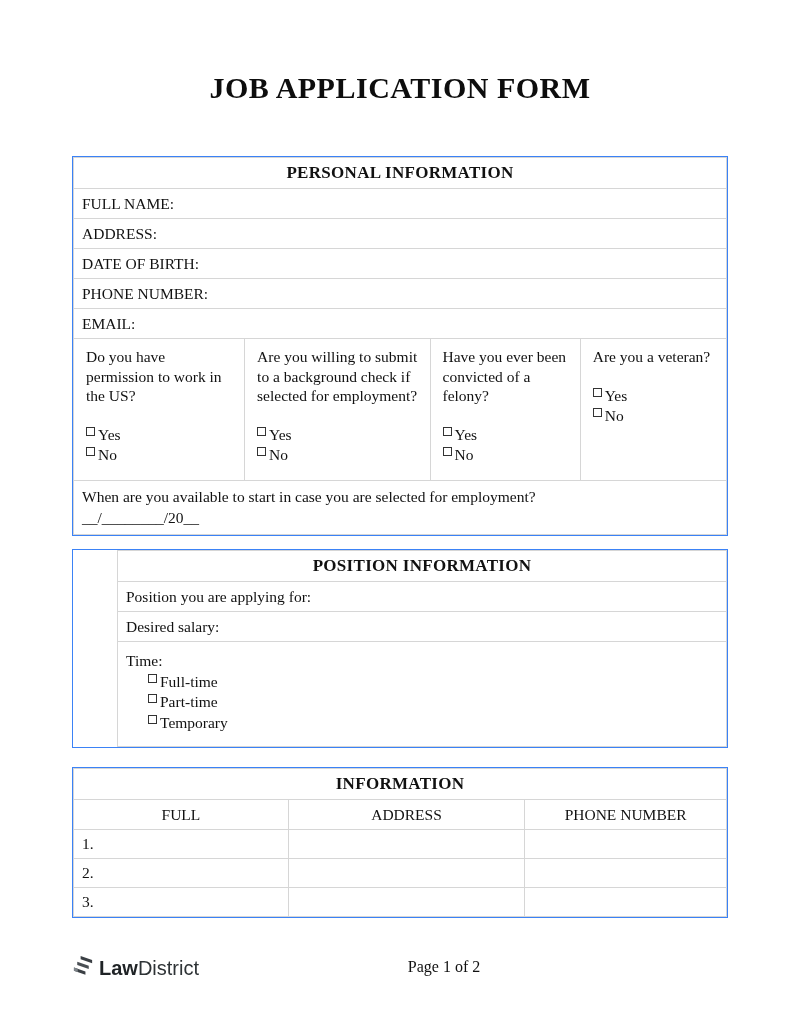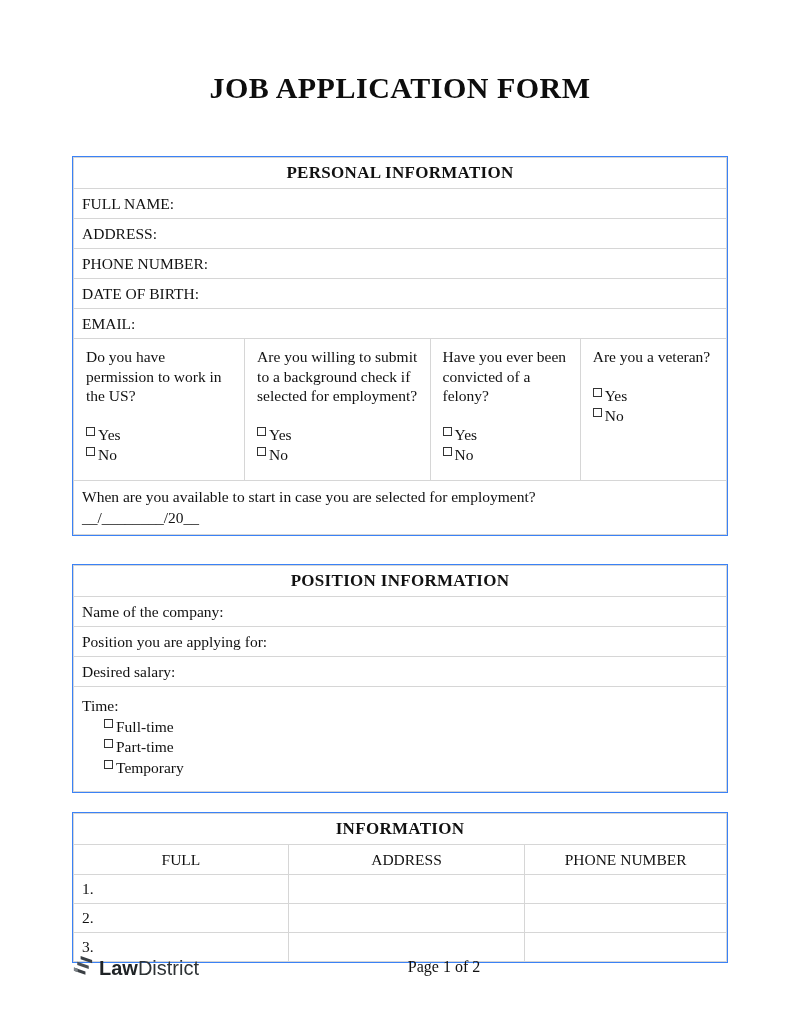--- a/index.html
+++ b/index.html
@@ -21,21 +21,21 @@
     line-height: 30px;
     font-weight: bold;
     color: #0d0d0d;
     letter-spacing: 0.5px;
   }
   .tbl-wrap {
     margin: 0 72px;
     border: 1px solid #3b82f6;
   }
   .tbl-wrap.t1 { margin-top: 53px; }
-  .tbl-wrap.t2 { margin-top: 28px; }
+  .tbl-wrap.t2 { margin-top: 13px; padding-left: 44px; }
   .tbl-wrap.t3 { margin-top: 19px; }
   table {
     width: 100%;
     border-collapse: collapse;
     table-layout: fixed;
     font-size: 15.5px;
   }
   td, th {
     border: 1px solid #d6d6d6;
     padding: 0 8px;
@@ -140,24 +140,24 @@
           <tr class="section-header">
         <td colspan="4">PERSONAL INFORMATION</td>
       </tr>
       <tr class="field-row">
         <td colspan="4"><span>FULL NAME:</span></td>
       </tr>
       <tr class="field-row">
         <td colspan="4"><span>ADDRESS:</span></td>
       </tr>
       <tr class="field-row">
+        <td colspan="4"><span>DATE OF BIRTH:</span></td>
+      </tr>
+      <tr class="field-row">
         <td colspan="4"><span>PHONE NUMBER:</span></td>
-      </tr>
-      <tr class="field-row">
-        <td colspan="4"><span>DATE OF BIRTH:</span></td>
       </tr>
       <tr class="field-row">
         <td colspan="4"><span>EMAIL:</span></td>
       </tr>
       <tr>
         <td class="q-cell">
           <div>Do you have permission to work in the US?</div>
           <div class="q-options">
             <div class="opt"><span class="cb"></span><span>Yes</span></div>
             <div class="opt"><span class="cb"></span><span>No</span></div>
@@ -193,23 +193,20 @@
       </tr>
     </tbody>
       </table>
   </div>
 
   <div class="tbl-wrap t2">
     <table>
       <tbody>
           <tr class="section-header">
         <td>POSITION INFORMATION</td>
-      </tr>
-      <tr class="field-row">
-        <td><span>Name of the company:</span></td>
       </tr>
       <tr class="field-row">
         <td><span>Position you are applying for:</span></td>
       </tr>
       <tr class="field-row">
         <td><span>Desired salary:</span></td>
       </tr>
       <tr>
         <td class="time-cell">
           <div>Time:</div>

